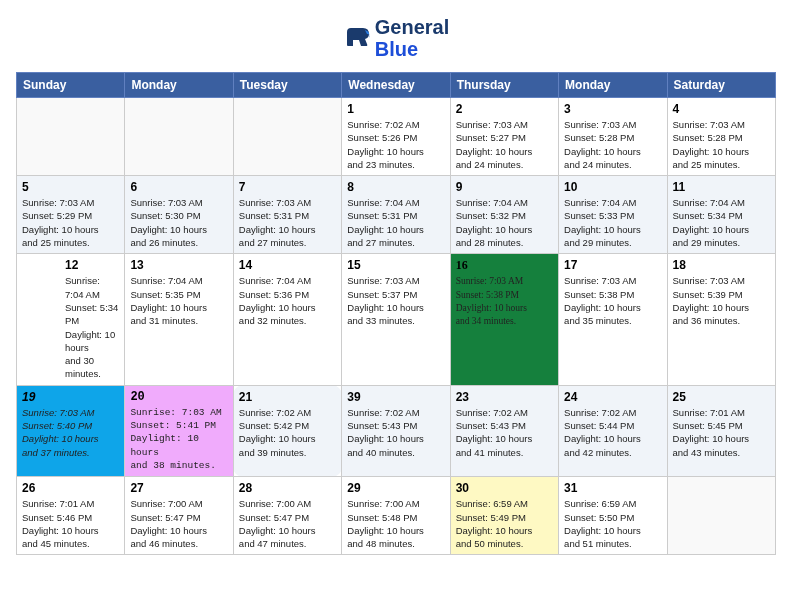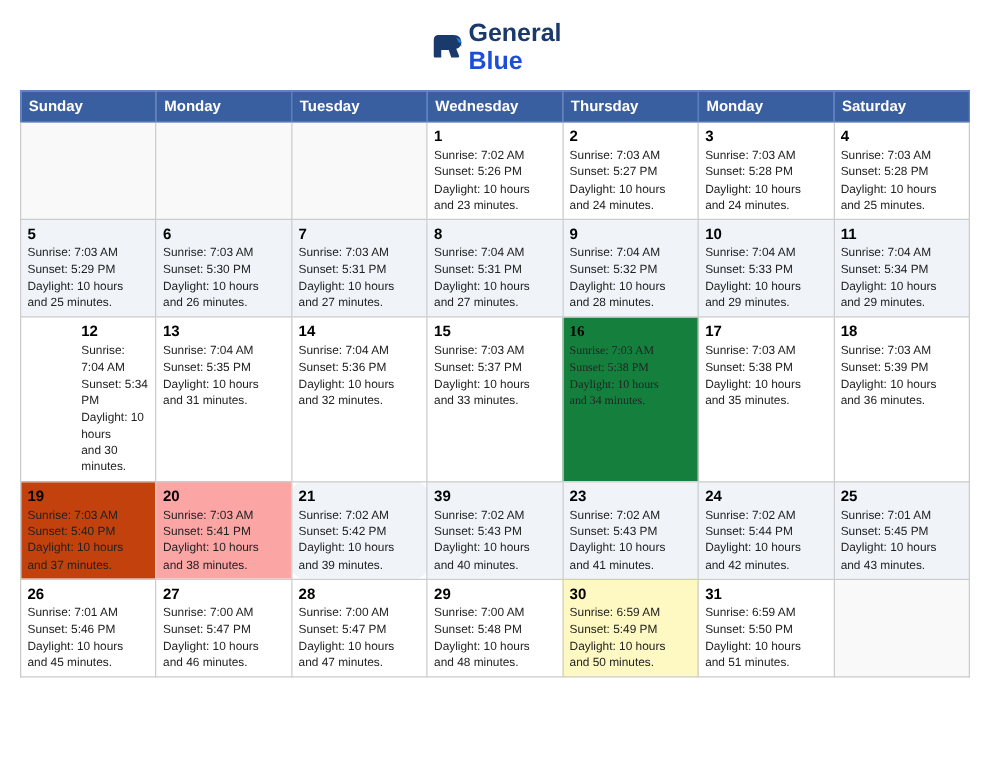--- a/index.html
+++ b/index.html
@@ -251,28 +251,28 @@
         </td>
         <td style="background: rgb(255, 255, 255);">
           <div class="day-num">18</div>
           <div class="day-info" style="white-space: pre-line;">Sunrise: 7:03 AM
 Sunset: 5:39 PM
 Daylight: 10 hours
 and 36 minutes.</div>
         </td>
       </tr>
       <tr>
-        <td style="background: #c2410c;">
+        <td style="background: #0ea5e9; font-style: italic;">
           <div class="day-num">19</div>
           <div class="day-info" style="white-space: pre-line;">Sunrise: 7:03 AM
 Sunset: 5:40 PM
 Daylight: 10 hours
 and 37 minutes.</div>
         </td>
-        <td style="background: #fca5a5;">
+        <td style="background: #f0abfc; font-family: Liberation Mono, monospace;">
           <div class="day-num">20</div>
           <div class="day-info" style="white-space: pre-line;">Sunrise: 7:03 AM
 Sunset: 5:41 PM
 Daylight: 10 hours
 and 38 minutes.</div>
         </td>
         <td style="background: rgb(240, 244, 249); border-radius: 10px;">
           <div class="day-num">21</div>
           <div class="day-info" style="white-space: pre-line;">Sunrise: 7:02 AM
 Sunset: 5:42 PM

